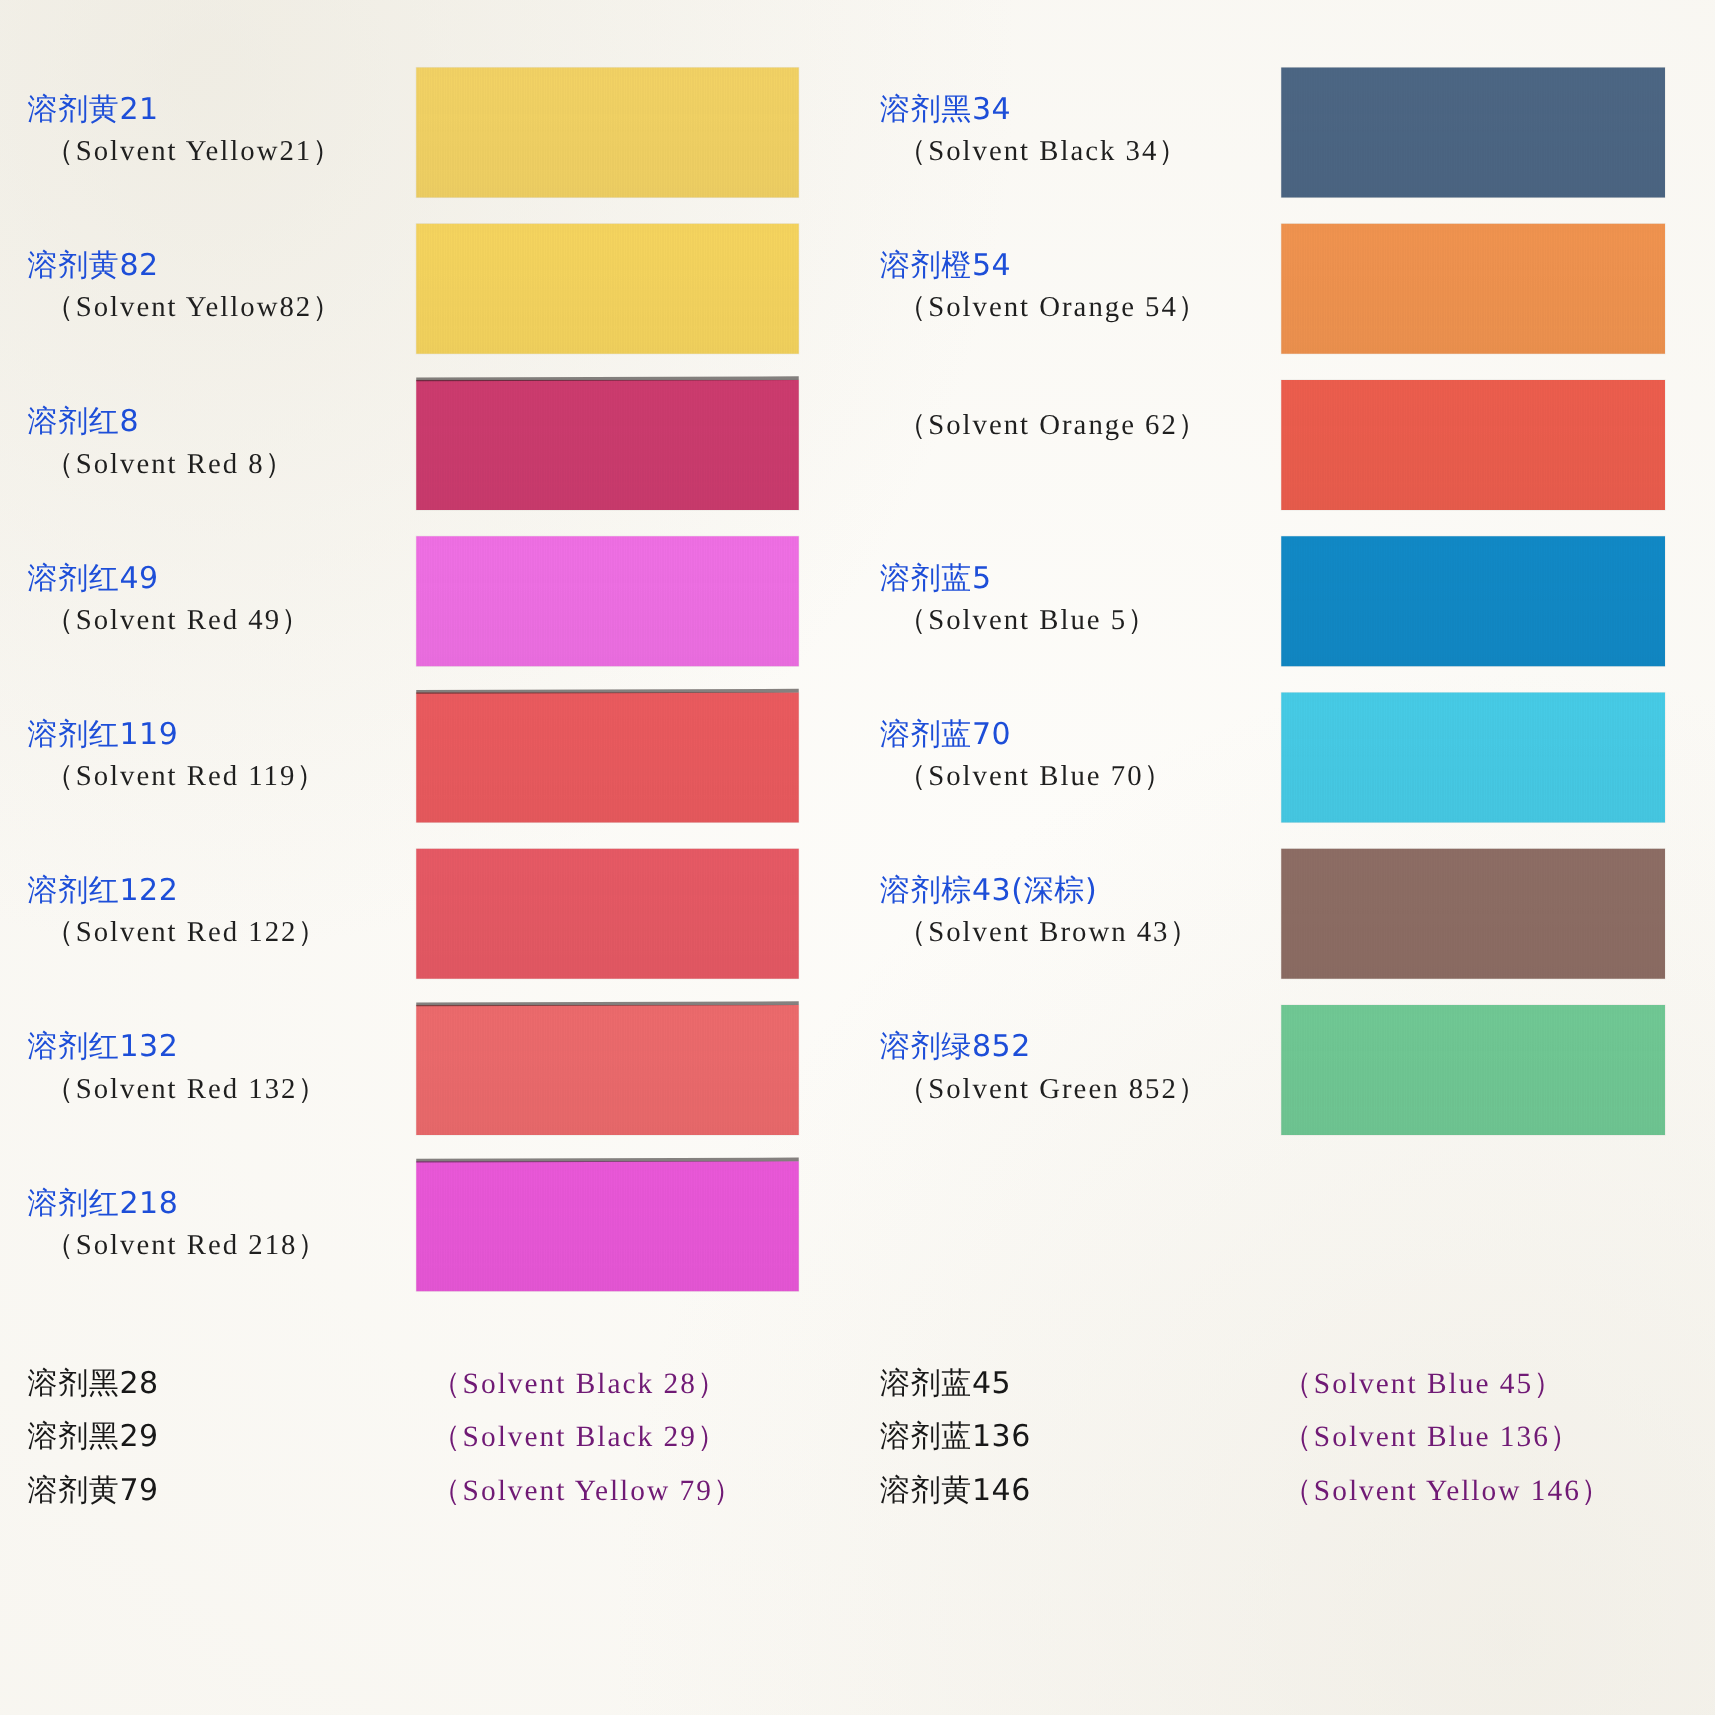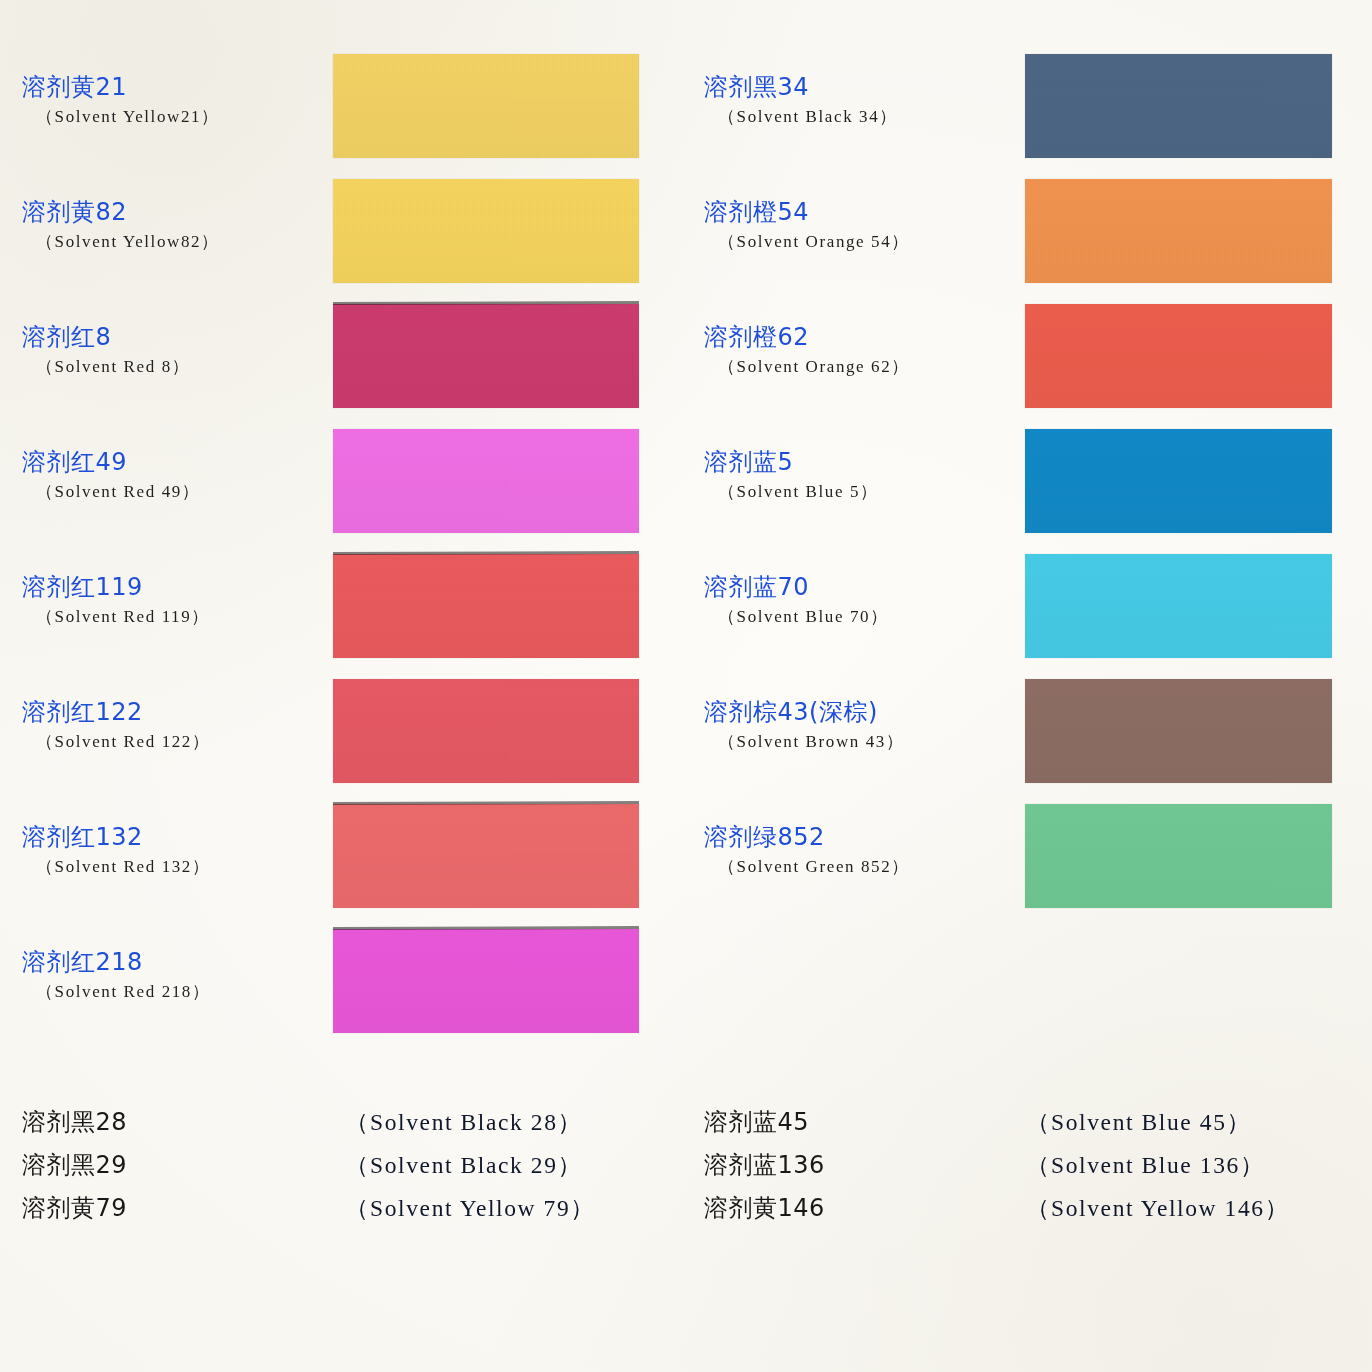--- a/index.html
+++ b/index.html
@@ -66,21 +66,21 @@
     font-size: 24px;
     letter-spacing: 0.5px;
     color: #1d4ed8;
     white-space: nowrap;
   }
   .name-en {
     display: block;
     margin-left: 14px;
     margin-top: 3px;
     font-family: "Liberation Serif", "DejaVu Serif", serif;
-    font-size: 17px;
+    font-size: 23px;
     letter-spacing: 1.6px;
     color: #1f1f1f;
     white-space: nowrap;
   }
 
   .swatch {
     position: absolute;
     left: 333px;
     top: 6px;
     width: 306px;
@@ -117,21 +117,20 @@
   .footer-list {
     position: absolute;
     top: 1090px;
     left: 0;
     width: 1372px;
   }
   .fcol {
     position: absolute;
     top: 0;
     width: 686px;
-    margin-top: 16px;
   }
   .fcol.left  { left: 0; }
   .fcol.right { left: 686px; }
   .frow {
     position: relative;
     height: 43px;
   }
   .frow.gap { height: 47px; }
   .fcn {
     position: absolute;
@@ -144,21 +143,21 @@
     white-space: nowrap;
   }
   .fcol.right .fcn { left: 18px; }
   .fen {
     position: absolute;
     left: 345px;
     top: 0;
     font-family: "Liberation Serif", "DejaVu Serif", serif;
     font-size: 23.5px;
     letter-spacing: 1.6px;
-    color: #0f172a;
+    color: #701a75;
     white-space: nowrap;
   }
   .fcol.right .fen { left: 340px; }
 </style>
 </head>
 <body style="background-color: rgb(253, 252, 249);">
 
 <div class="sheet">
   <div class="paper-noise"></div>
 
@@ -246,21 +245,20 @@
       <div class="row">
         <div class="label">
           <span class="name-cn">溶剂橙54</span>
           <span class="name-en">（Solvent Orange 54）</span>
         </div>
         <div class="swatch" style="background-color: rgb(240, 147, 79);"></div>
       </div>
 
       <div class="row">
         <div class="label">
-          <span class="name-cn">溶剂橙62</span>
           <span class="name-en">（Solvent Orange 62）</span>
         </div>
         <div class="swatch" style="background-color: rgb(236, 93, 77);"></div>
       </div>
 
       <div class="row">
         <div class="label">
           <span class="name-cn">溶剂蓝5</span>
           <span class="name-en">（Solvent Blue 5）</span>
         </div>

